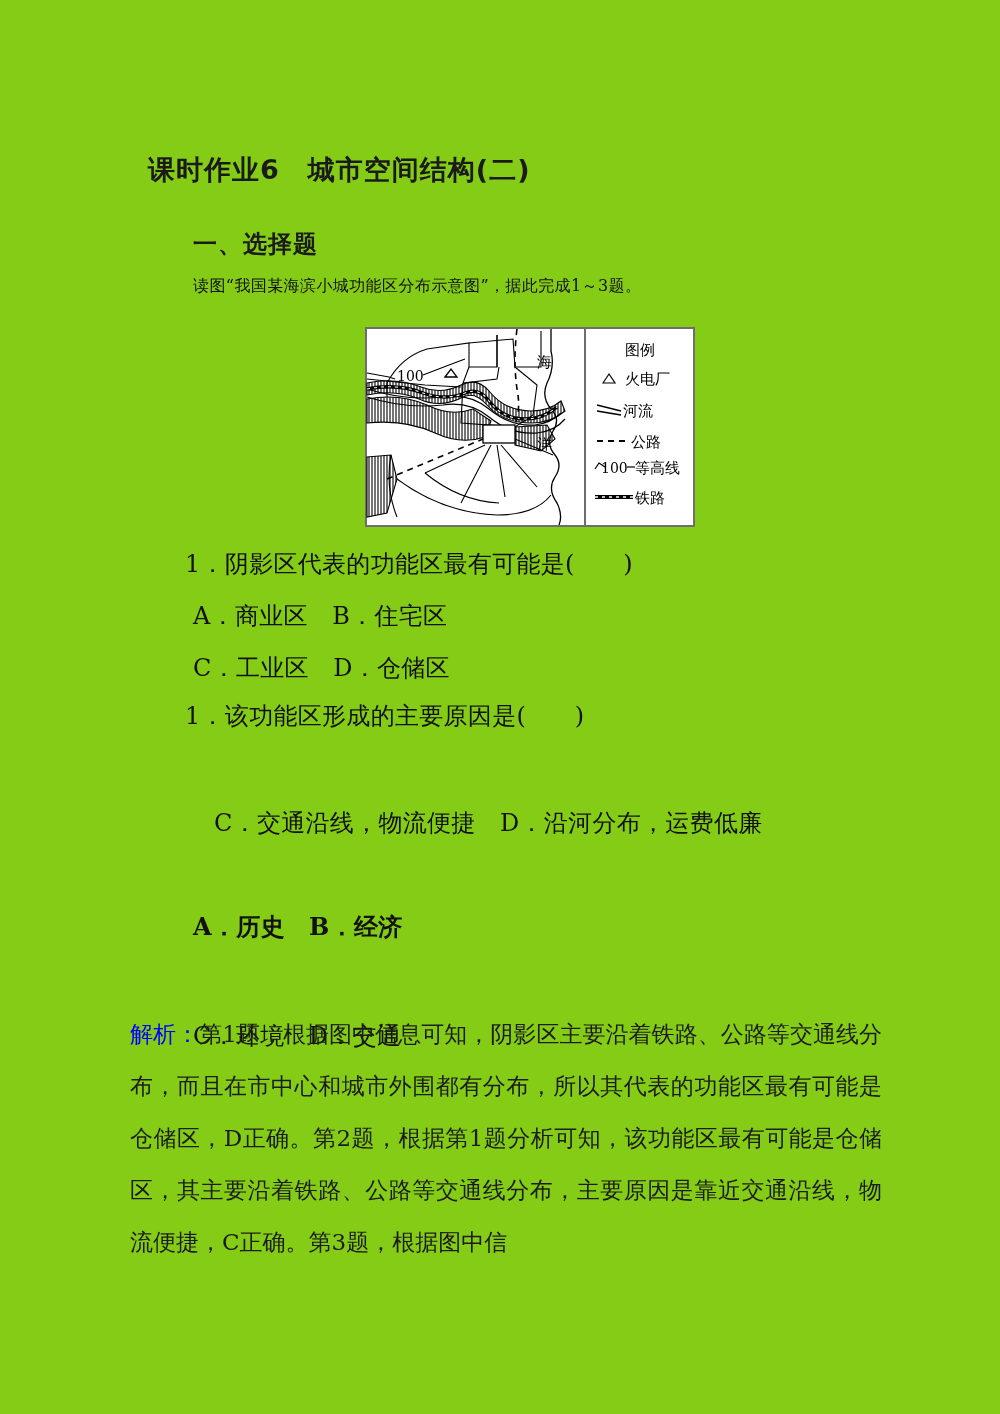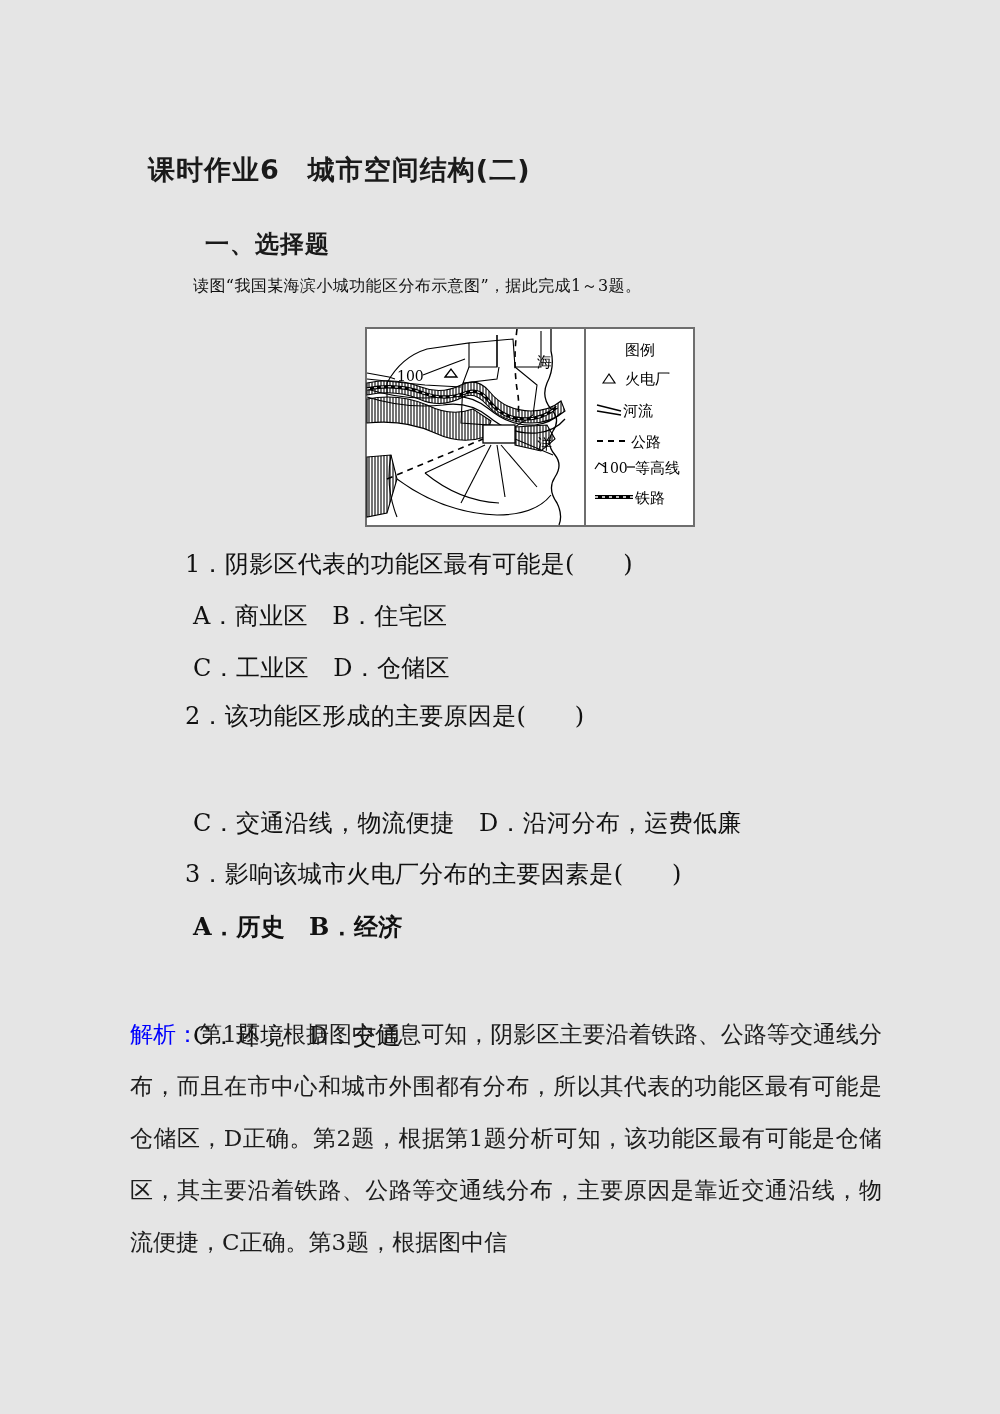--- a/index.html
+++ b/index.html
@@ -11,21 +11,21 @@
     width: 1000px;
     height: 1414px;
     position: relative;
     font-family: "DejaVu Serif", "Liberation Serif", serif;
     color: #000000;
     overflow: hidden;
   }
   .page {
     position: absolute;
     inset: 0;
-    background: #e5e5e5;
+    background: #84cc16;
   }
 
   
   .worksheet-title {
     position: absolute;
     left: 148px;
     top: 152px;
     font-family: "DejaVu Sans", "Liberation Sans", sans-serif;
     font-weight: 700;
     font-size: 27px;
@@ -37,21 +37,20 @@
   
   .section-heading {
     position: absolute;
     left: 193px;
     top: 228px;
     font-family: "DejaVu Sans", "Liberation Sans", sans-serif;
     font-weight: 700;
     font-size: 24px;
     letter-spacing: 1px;
     color: #1a1a1a;
-    margin-left: 12px;
   }
 
   
   .intro-line {
     position: absolute;
     left: 193px;
     top: 276px;
     font-size: 16px;
     letter-spacing: 0.4px;
     white-space: nowrap;
@@ -219,24 +218,23 @@
         <path d="M230,170 L268,170" stroke="#ffffff" stroke-width="1.3" stroke-dasharray="3 4"></path>
         <text x="270" y="176" font-size="15" font-family="DejaVu Serif, Liberation Serif, serif" fill="#000">铁路</text>
       </g>
     </svg>
   </div>
 
   <div class="question" style="top:548px;">1．阴影区代表的功能区最有可能是(　　)</div>
   <div class="q-opts" style="top:600px;">A．商业区　B．住宅区</div>
   <div class="q-opts" style="top:652px;">C．工业区　D．仓储区</div>
 
-  <div class="question" style="top:700px;">2．该功能区形成的主要原因是(　　)</div>
-  <div class="q-opts" style="top:807px;">C．交通沿线，物流便捷　D．沿河分布，运费低廉</div>
-
-  <div class="question" style="top:858px;">3．影响该城市火电厂分布的主要因素是(　　)</div>
+  <div class="question" style="top:700px;">1．该功能区形成的主要原因是(　　)</div>
+  <div class="q-opts" style="top:807px;margin-left:21px;">C．交通沿线，物流便捷　D．沿河分布，运费低廉</div>
+
   <div class="q-opts" style="top:911px;font-weight:bold;">A．历史　B．经济</div>
   <div class="q-opts" style="top:1020px;">C．环境　D．交通</div>
 
   <div class="analysis">
     <span class="analysis-label" style="color: rgb(0, 0, 255);">解析：</span><span>第1题，根据图中信息可知，阴影区主要沿着铁路、公路等交通线分布，而且在市中心和城市外围都有分布，所以其代表的功能区最有可能是仓储区，D正确。第2题，根据第1题分析可知，该功能区最有可能是仓储区，其主要沿着铁路、公路等交通线分布，主要原因是靠近交通沿线，物流便捷，C正确。第3题，根据图中信</span>
   </div>
 
 </div>
 
 </body></html>

